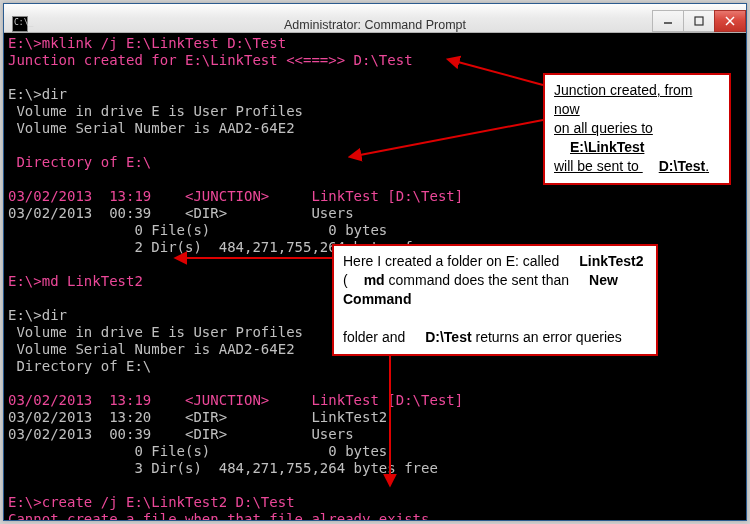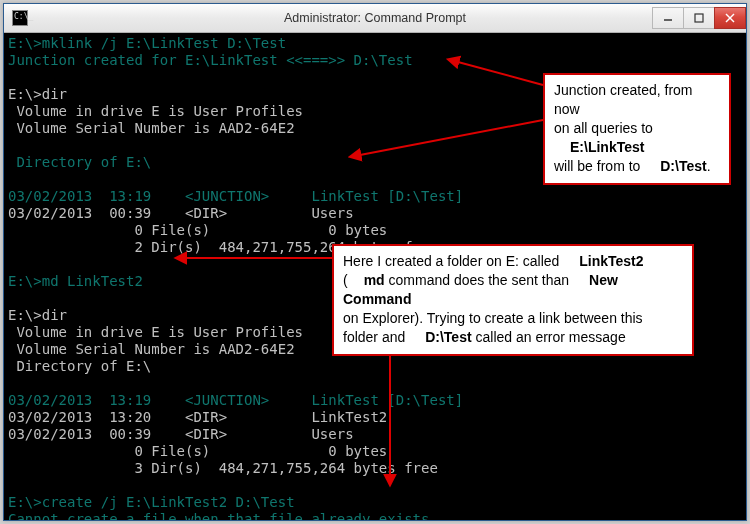--- a/index.html
+++ b/index.html
@@ -19,21 +19,21 @@
     height: 518px;
     border: 1px solid #2b5b8f;
     background: #fff;
     box-shadow: 0 0 4px rgba(0,0,0,.2);
   }
   .titlebar {
     height: 29px;
     background: linear-gradient(#fdfdfd,#eaeaea 50%, #e1e1e1);
     border-bottom: 1px solid #b0b0b0;
     display: flex;
-    align-items: center;
+    align-items: flex-end;
     position: relative;
   }
   .titlebar .icon {
     width: 16px; height: 16px;
     margin: 0 6px 0 8px;
     background: #000;
     border: 1px solid #888;
     position: relative;
   }
   .titlebar .icon::after {
@@ -80,21 +80,21 @@
     color: #c0c0c0;
     font-family: Consolas, "Lucida Console", monospace;
     font-size: 14px;
     line-height: 17px;
     height: calc(100% - 29px);
     padding: 2px 4px;
     white-space: pre;
     position: relative;
     overflow: hidden;
   }
-  .y { color: #0f766e; }
+  .y { color: #ec4899; }
   .callout {
     position: absolute;
     background: #fff;
     border: 2px solid #c00;
     padding: 6px 9px 7px 9px;
     font-family: "Segoe UI", Arial, sans-serif;
     font-size: 14px;
     line-height: 19px;
     color: #000;
     z-index: 10;
@@ -160,31 +160,31 @@
 <span>03/02/2013  00:39    &lt;DIR&gt;          Users</span>
 <span>               0 File(s)              0 bytes</span>
 <span>               3 Dir(s)  484,271,755,264 bytes free</span>
 
 <span class="y"><span>E:\&gt;</span><span>create /j E:\LinkTest2 D:\Test</span>
 <span>Cannot create a file when that file already exists.</span></span>
 
 </div>
 </div>
 
-<div class="callout" style="left:543px; top:73px; width:188px;">
+<div class="callout" style="left:543px; top:73px; width:188px;text-decoration:underline;">
   <span>Junction created, from now</span><br>
   <span>on all queries to </span><b>E:\LinkTest</b><br>
-  <span>will be from to </span><b>D:\Test</b><span>.</span>
+  <span>will be sent to </span><b>D:\Test</b><span>.</span>
 </div>
 
-<div class="callout" style="left:332px; top:244px; width:362px;">
+<div class="callout" style="left:332px; top:244px; width:326px;">
   <span>Here I created a folder on E: called </span><b>LinkTest2</b><br>
   <span>(</span><b>md</b><span> command does the sent than </span><b>New Command</b><br>
-  <span>on Explorer). Trying to create a link between this</span><br>
-  <span>folder and </span><b>D:\Test</b><span> called an error message</span><br>
+  <br>
+  <span>folder and </span><b>D:\Test</b><span> returns an error queries</span><br>
 </div>
 
 <svg class="arrows">
   <defs>
     <marker id="ah" viewBox="0 0 10 10" refX="1" refY="5" markerWidth="7" markerHeight="7" orient="auto">
       <path d="M0,0 L10,5 L0,10 z" fill="#d00"></path>
     </marker>
   </defs>
 
   <line x1="543" y1="85" x2="458" y2="62" stroke="#d00" stroke-width="2" marker-end="url(#ah)"></line>

